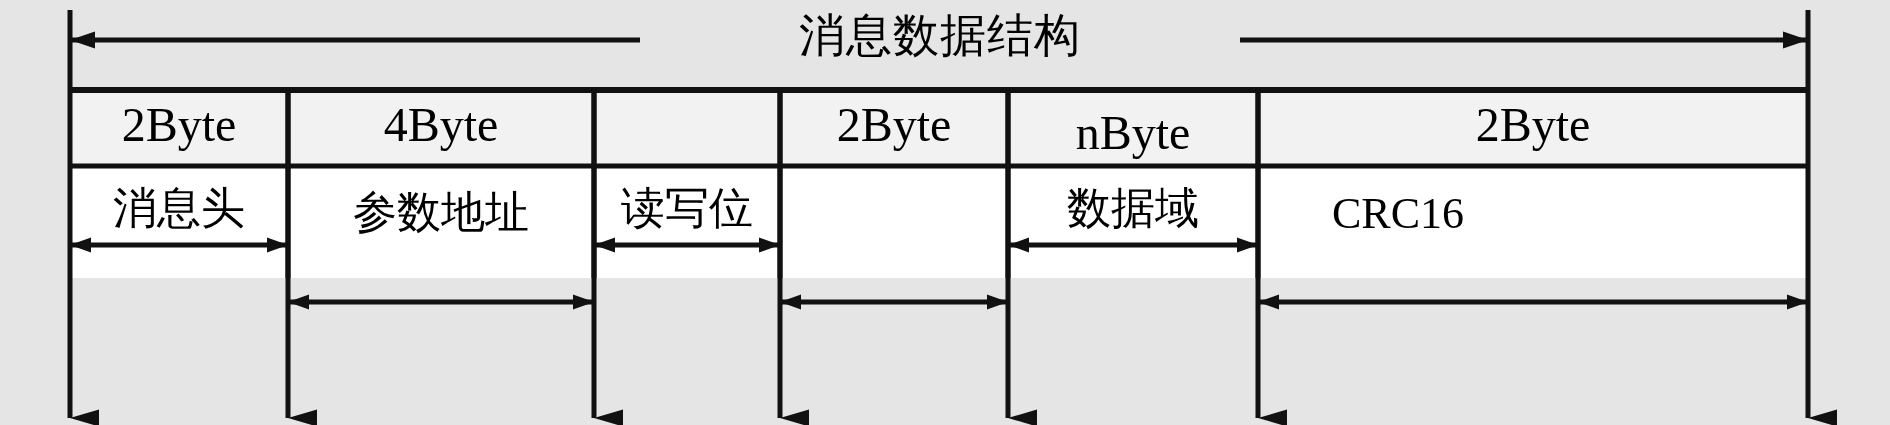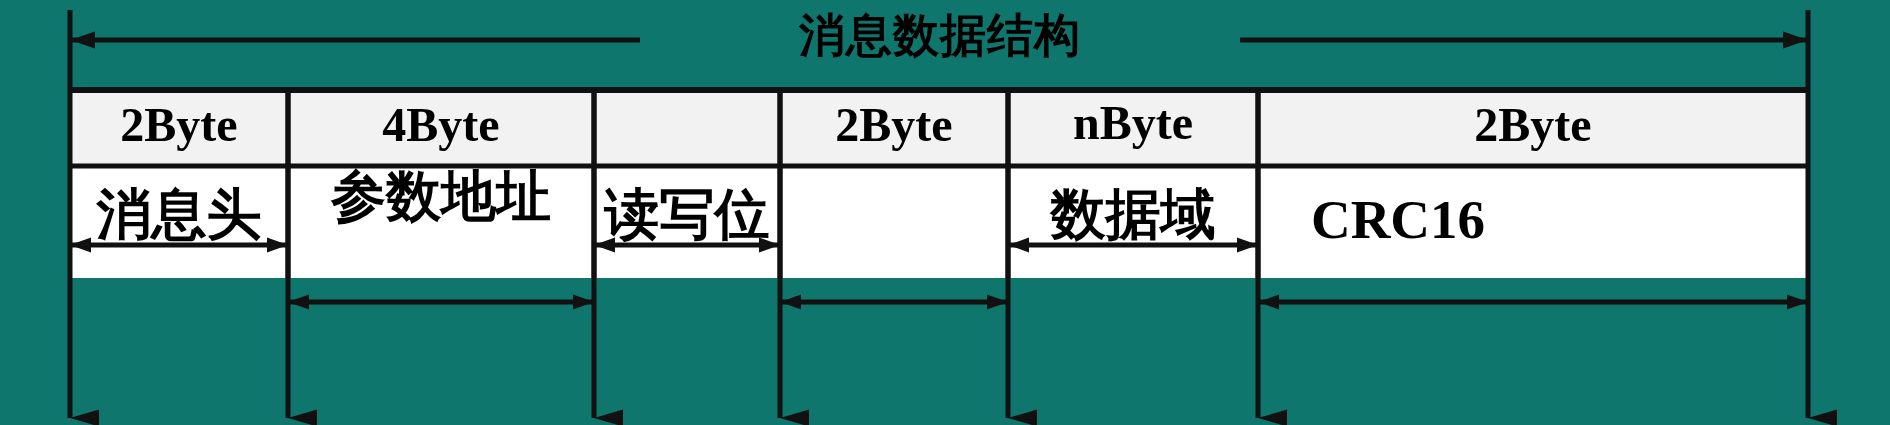--- a/index.html
+++ b/index.html
@@ -7,23 +7,22 @@
     padding: 0;
     background: #ffffff;
   }
   body {
     font-family: "Liberation Serif", "DejaVu Serif", serif;
   }
   #canvas {
     position: relative;
     width: 1890px;
     height: 425px;
-    background: #0f766e;
+    background: #e5e5e5;
     overflow: hidden;
-    font-weight: bold;
   }
   svg.diagram {
     position: absolute;
     left: 0;
     top: 0;
     width: 1890px;
     height: 425px;
   }
   .lbl {
     position: absolute;
@@ -33,21 +32,21 @@
     line-height: 1.05;
   }
   .title-text {
     font-size: 46px;
     letter-spacing: 1px;
   }
   .byte-text {
     font-size: 48px;
   }
   .field-text {
-    font-size: 55px;
+    font-size: 44px;
   }
   .field-text.two-line {
     line-height: 1.18;
   }
 </style>
 </head>
 <body>
 
 <div id="canvas">
 
@@ -112,25 +111,25 @@
       <line x1="780" y1="302" x2="1008" y2="302" stroke="#111111" stroke-width="5" marker-start="url(#arrLs)" marker-end="url(#arrRs)"></line>
       <line x1="1258" y1="302" x2="1808" y2="302" stroke="#111111" stroke-width="5" marker-start="url(#arrLs)" marker-end="url(#arrRs)"></line>
     </g>
   </svg>
 
   <div class="lbl title-text" style="left:640px; top:12px; width:600px;">消息数据结构</div>
 
   <div class="lbl byte-text" style="left:70px;  top:100px; width:218px;">2Byte</div>
   <div class="lbl byte-text" style="left:288px; top:100px; width:306px;">4Byte</div>
   <div class="lbl byte-text" style="left:780px; top:100px; width:228px;">2Byte</div>
-  <div class="lbl byte-text" style="left:1008px;top:98px; width:250px;">nByte</div>
+  <div class="lbl byte-text" style="left:1008px;top:108px; width:250px;">nByte</div>
   <div class="lbl byte-text" style="left:1258px;top:100px; width:550px;">2Byte</div>
 
   <div class="lbl field-text" style="left:70px;  top:186px; width:218px;">消息头</div>
-  <div class="lbl field-text" style="left:288px; top:168px; width:306px;">参数地址</div>
+  <div class="lbl field-text" style="left:288px; top:190px; width:306px;">参数地址</div>
   <div class="lbl field-text" style="left:594px; top:186px; width:186px;">读写位</div>
   <div class="lbl field-text" style="left:1008px;top:186px; width:250px;">数据域</div>
 
   <div class="lbl field-text two-line" style="left:1258px;top:188px; width:280px;">
     <div>CRC16</div>
   </div>
 
 </div>
 
 </body></html>

